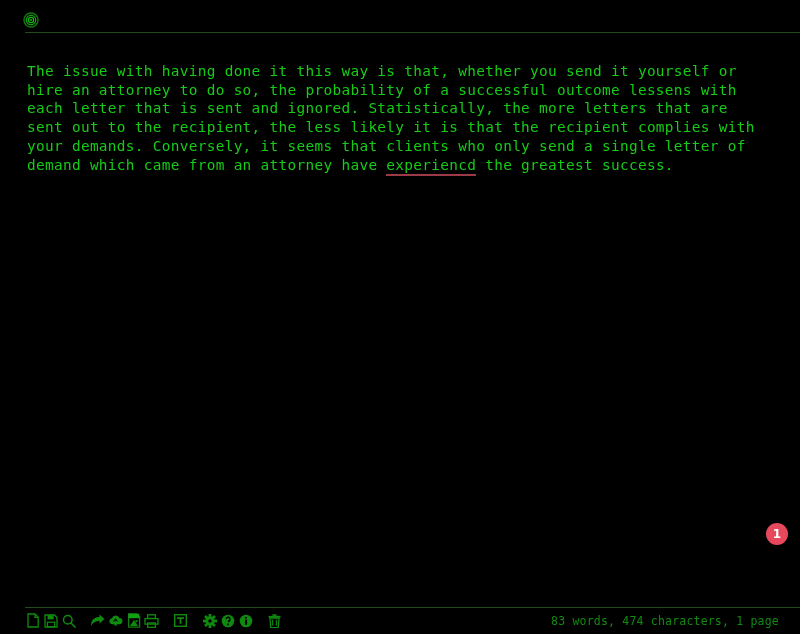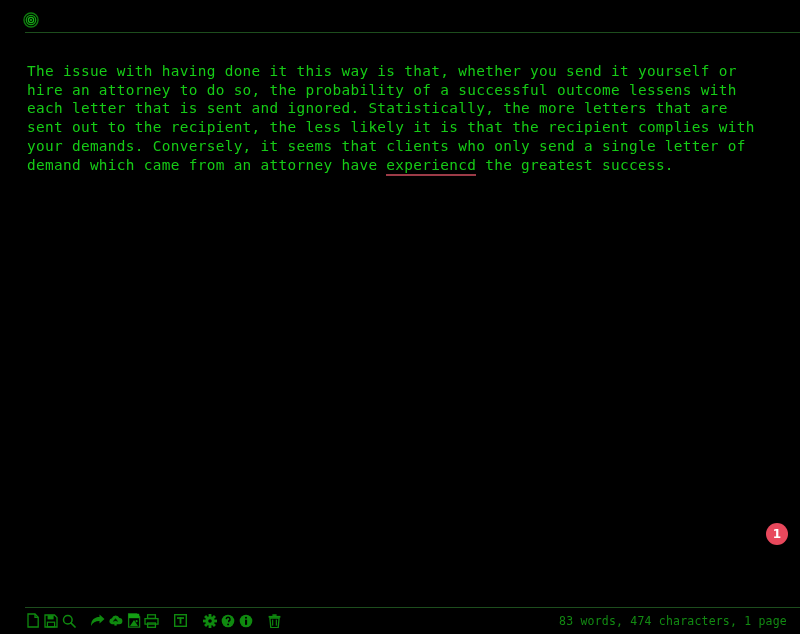--- a/index.html
+++ b/index.html
@@ -126,21 +126,21 @@
   }
   .tool-btn svg { display: block; }
   .gap-lg { width: 12px; }
   .gap-sm { width: 1px; }
   .spacer { flex: 1 1 auto; }
   .status {
     color: #128a12;
     font-family: "DejaVu Sans Mono", "Liberation Mono", monospace;
     font-size: 11.5px;
     letter-spacing: 0.2px;
-    padding-right: 13px;
+    padding-right: 21px;
     white-space: nowrap;
   }
   .pad-left { width: 24px; flex: 0 0 24px; }
 </style>
 </head>
 <body>
 
 <div id="app">
 
   <div class="topbar">

